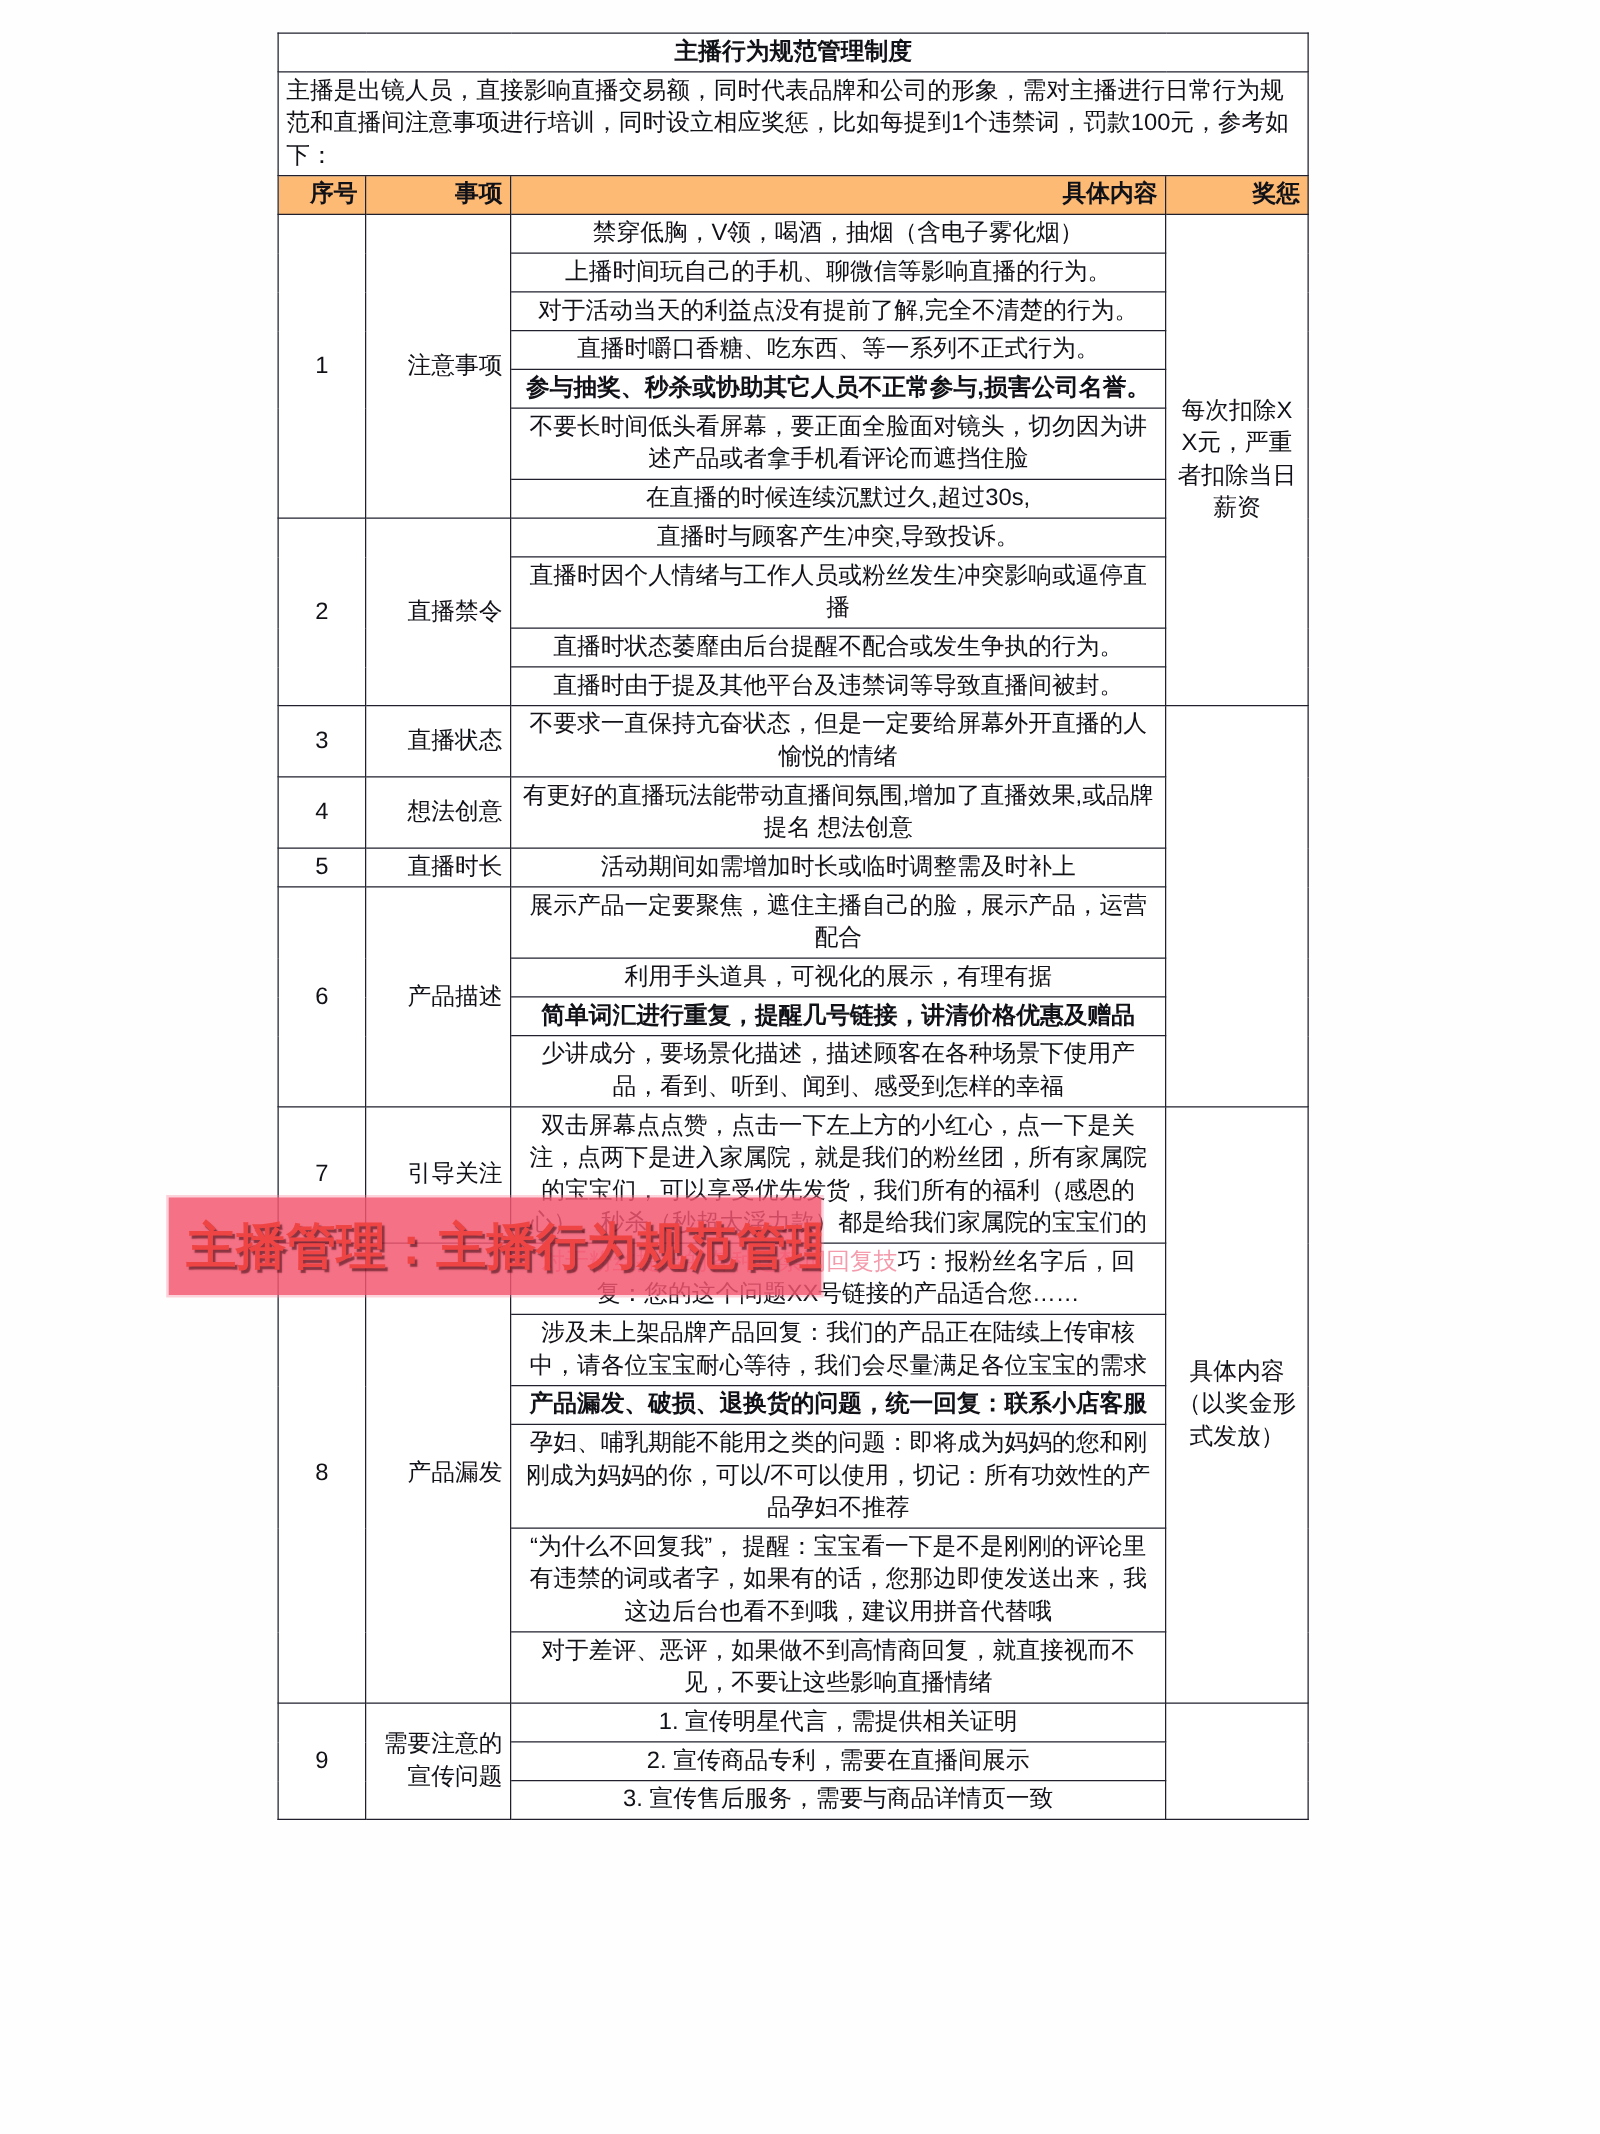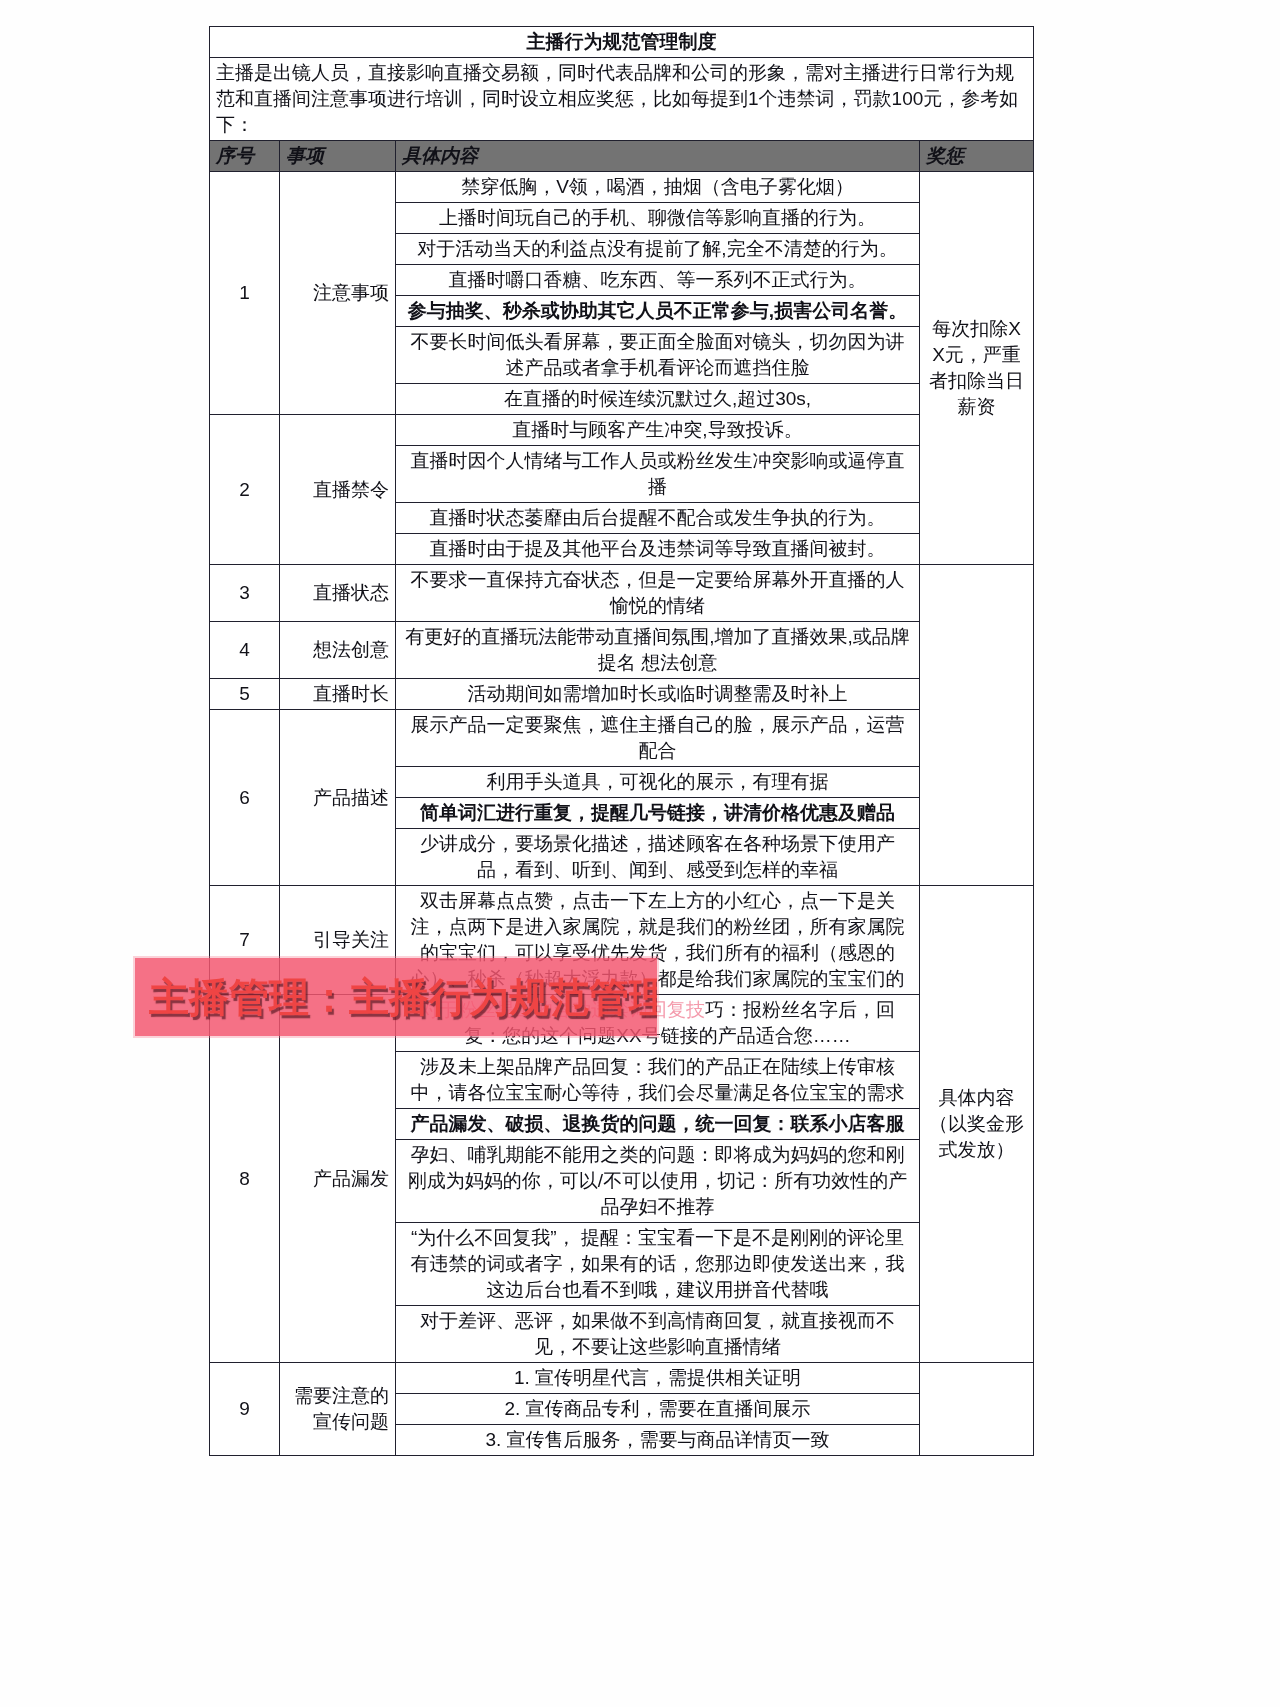--- a/index.html
+++ b/index.html
@@ -3,43 +3,43 @@
 <meta charset="utf-8">
 <style>
   html,body { margin:0; padding:0; background:#ffffff; }
   .page {
     position:relative; width:1280px; height:1707px; overflow:hidden;
     background:#fefefe;
     font-family:"Liberation Sans","DejaVu Sans",sans-serif;
     color:#111118;
   }
   table.rules {
-    position:absolute; left:209px; top:26px;
+    position:absolute; left:222px; top:26px;
     border-collapse:collapse; table-layout:fixed;
     width:824px;
     background:#ffffff;
   }
   table.rules td, table.rules th {
     border:1.5px solid #20202e;
     font-size:19px; line-height:26px;
     padding:2px 6px;
     vertical-align:middle;
     word-break:break-all;
   }
   td.title-cell {
     text-align:center; font-size:27px; font-weight:bold;
     line-height:30px; padding:11px 4px;
   }
   td.intro-cell {
     font-size:20px; line-height:28.5px; padding:3px 8px;
     word-break:break-all;
   }
   th.hdr {
-    background:#737373; text-align:left; font-size:19px;
-    font-weight:bold; padding:5px 2px;font-style:italic;
+    background:#fdba74; text-align:right; font-size:19px;
+    font-weight:bold; padding:5px 2px;
   }
   td.td-no   { text-align:center; }
   td.td-item { text-align:right; }
   td.td-detail { text-align:center; }
   td.td-reward { text-align:center; }
   td.pad-sm { padding-top:7px; padding-bottom:7px; }
   td.pad-lg { padding-top:14px; padding-bottom:14px;font-weight:bold; }
   td.pad-hidden { padding-bottom:44px; }
   span.ghost { color:#f49bac; }
   .overlay-banner {

